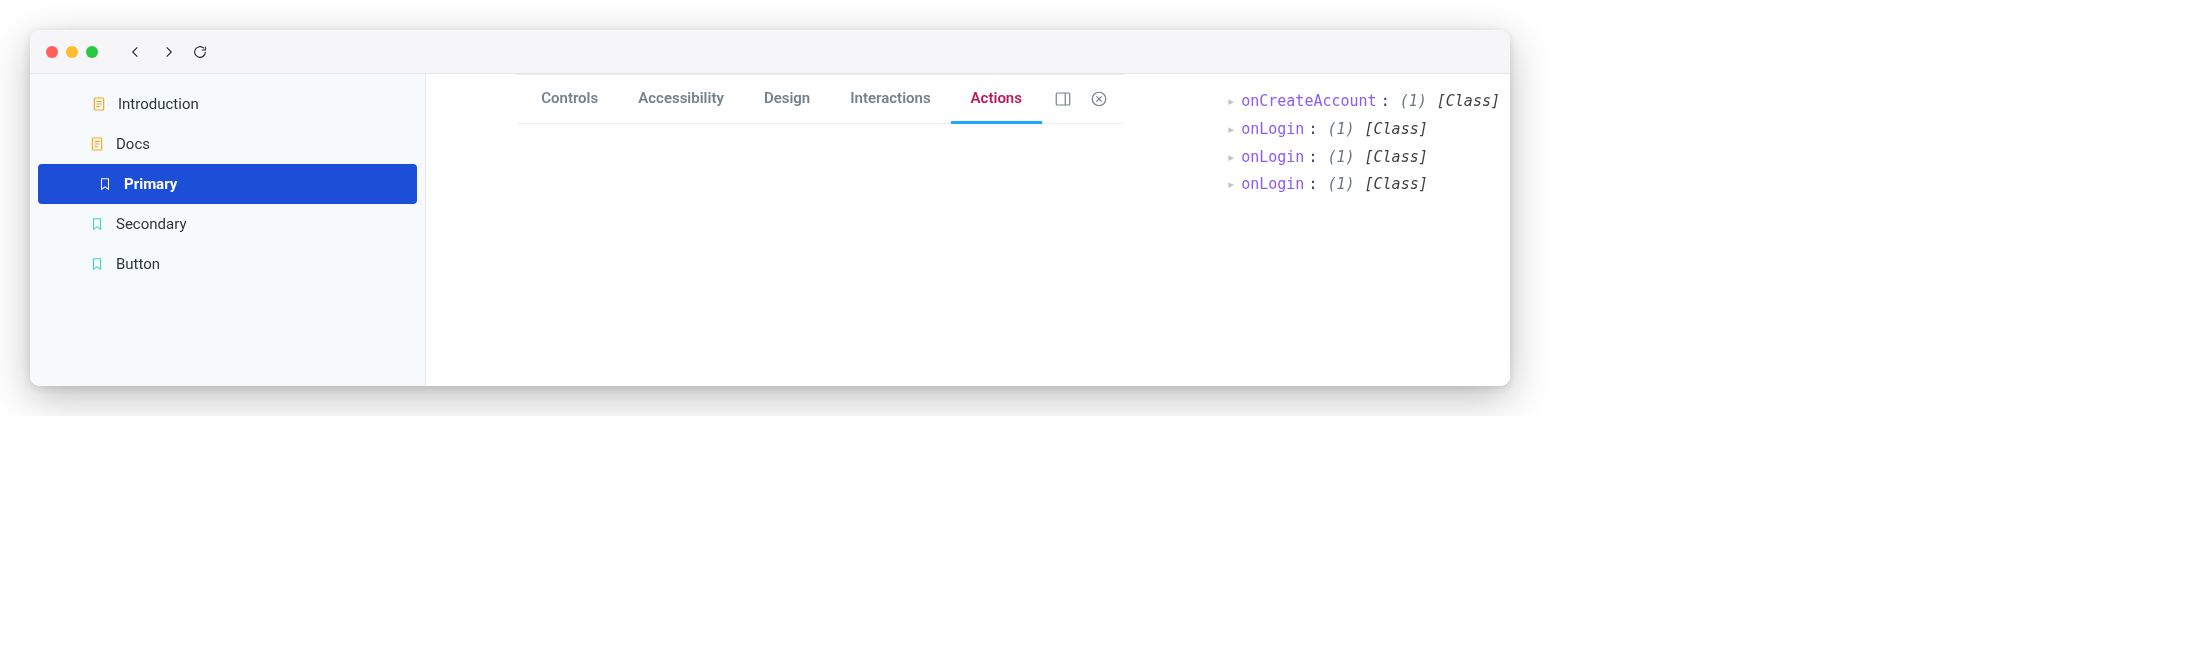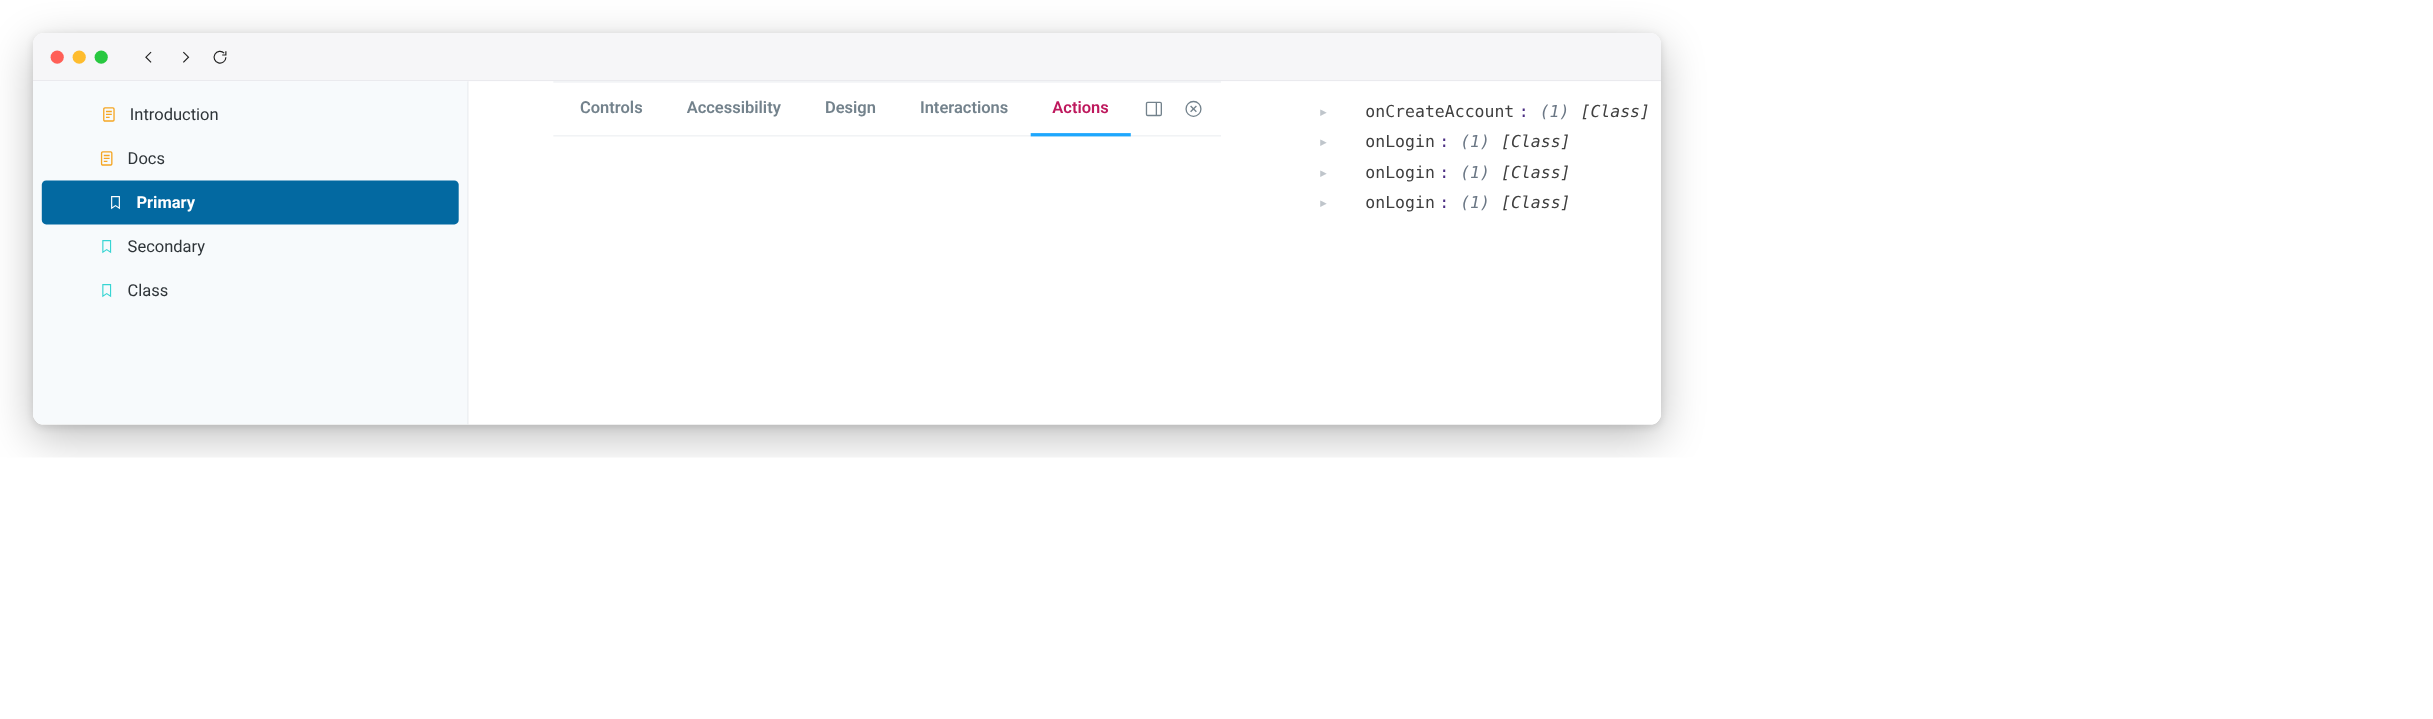--- a/index.html
+++ b/index.html
@@ -57,21 +57,21 @@
     height: 40px;
     padding-left: 20px;
     gap: 10px;
     cursor: pointer;
   }
   .tree-row .caret { width: 12px; display:flex; align-items:center; justify-content:center; }
   .tree-row .icon { width: 18px; display:flex; align-items:center; justify-content:center; }
   .tree-row.depth-1 { padding-left: 38px; }
   .tree-row.depth-2 { padding-left: 58px; }
   .tree-row.active {
-    background: #0369a1;
+    background: #1d4ed8;
     color: #fff;
     font-weight: 700;
     margin: 0 8px;
     border-radius: 4px;
   }
   .tree-row.active svg { stroke: #fff; }
   .doc-icon svg { stroke: #f5a623; }
   .comp-icon svg { stroke: #1ea7fd; }
   .bm-icon svg { stroke: #37d5d3; }
   .bm-icon.active-icon svg { stroke: #fff; }
@@ -113,21 +113,21 @@
   .tab-iconbtn svg { stroke: #73828c; fill: none; stroke-width: 1.6; }
   
   .log {
     padding: 14px 10px;
     font-family: ui-monospace, SFMono-Regular, Menlo, Consolas, monospace;
     font-size: 15px;
     line-height: 1.85;
   }
   .log-row { display: flex; align-items: baseline; gap: 4px; }
   .log-caret { color: #bfc5cb; width: 12px; text-align:center; }
-  .log-name { color: #404040; margin-left: 28px; }
+  .log-name { color: #8b5cf6; }
   .log-colon { color: #4b2e83; }
   .log-count { color: #6b7785; font-style: italic; margin-left: 6px; }
   .log-class { color: #404040; font-style: italic; margin-left: 6px; }
 </style>
 </head>
 <body>
 
 <div class="window">
 
   <div class="titlebar">
@@ -200,21 +200,21 @@
         </span>
         <span>Secondary</span>
       </div>
 
       <div class="tree-row depth-2">
         <span class="icon bm-icon">
           <svg width="14" height="16" viewBox="0 0 24 24" fill="none" stroke-width="1.8">
               <path d="M6 3h12v18l-6-4-6 4V3z"></path>
             </svg>
         </span>
-        <span>Class</span>
+        <span>Button</span>
       </div>
 
 
     </div>
 
     <div class="main">
       <div class="preview-space"></div>
 
       <div class="tabs">
         <div class="tab">Controls</div>

